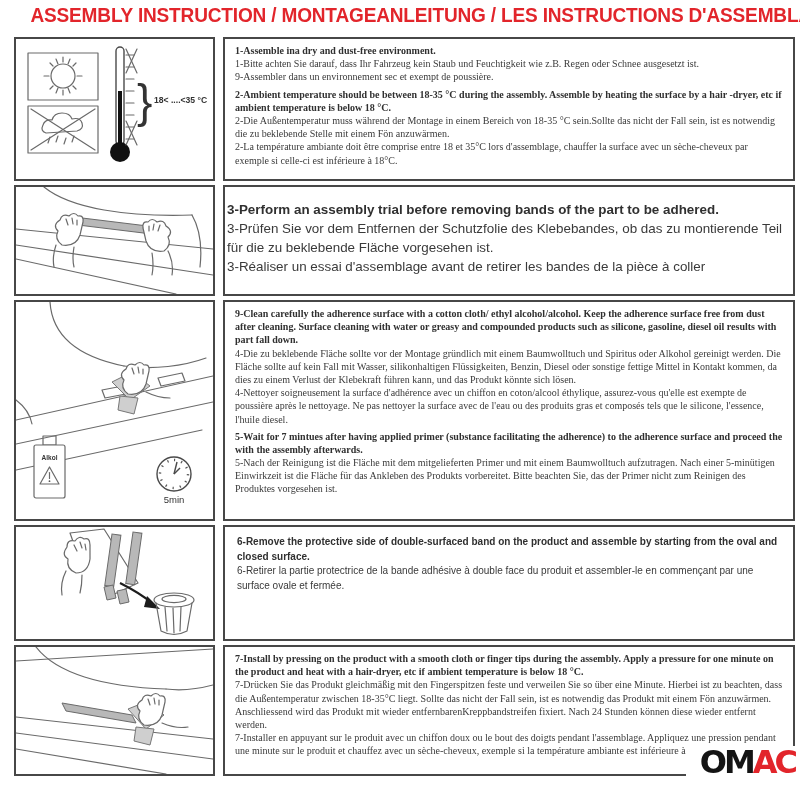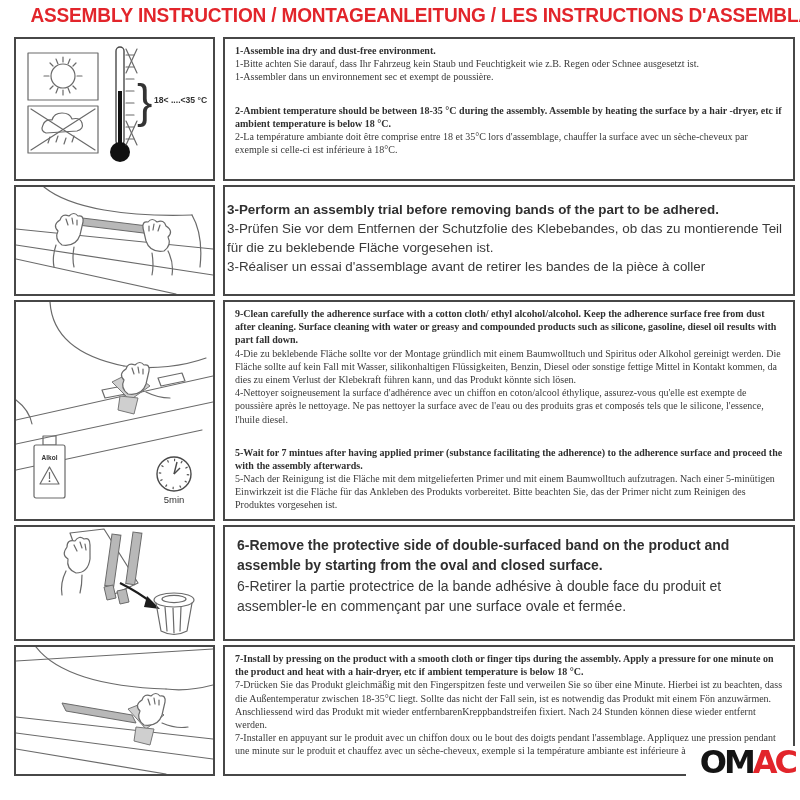--- a/index.html
+++ b/index.html
@@ -9,24 +9,24 @@
   .title span{display:inline-block;transform:scaleX(.93);transform-origin:center;
         font-size:20.5px;font-weight:bold;letter-spacing:-.2px;color:#e2252b;white-space:nowrap;}
   .table{position:absolute;left:14px;top:37px;width:781px;display:grid;
         grid-template-columns:201px 572px;column-gap:8px;row-gap:4px;
         grid-template-rows:144px 111px 221px 116px 131px;}
   .cell{border:2px solid #474747;background:#fff;box-sizing:border-box;overflow:hidden;}
   .illus svg{display:block;width:100%;height:100%;}
   .txt{color:#3a3a3a;}
   .txt p{margin:0;}
   .txt p.en{font-weight:bold;color:#303030;}
-  .txt p.gap{margin-top:20px;}
+  .txt p.gap{margin-top:4px;}
   .sm{font-size:10px;line-height:1.32;padding:5px 10px;font-family:Liberation Serif, serif;}
   .md{font-size:13.4px;line-height:1.42;padding:13px 2px;}
-  .md2{font-size:14px;line-height:1.45;padding:8px 12px;}
+  .md2{font-size:10px;line-height:1.45;padding:8px 12px;}
   .logo{position:absolute;top:746px;right:5px;background:#fff;padding:0 0 0 14px;
         font-family:"DejaVu Sans",sans-serif;font-size:32px;font-weight:bold;
         letter-spacing:-3px;line-height:1;color:#141414;z-index:5;}
   .logo .red{color:#e2252b;}
   
   .sk{stroke:#6a6a6a;fill:none;stroke-width:1.2;stroke-linecap:round;stroke-linejoin:round;}
   .skd{stroke:#4a4a4a;fill:none;stroke-width:1.4;}
   .fillw{fill:#fff;}
   .strip{fill:#b8b8b8;stroke:#6a6a6a;stroke-width:1;}
   .cloth{fill:#cfcfcf;stroke:#777;stroke-width:1;}
@@ -94,22 +94,23 @@
               <line x1="121" y1="82" x2="110" y2="106"></line>
           </g>
         </g>
         <text x="121" y="78" font-size="46" class="lbl" font-weight="300">}</text>
         <text x="138" y="64" font-size="8.6" font-weight="bold" class="lbl">18&lt; ....&lt;35 °C</text>
       </svg>
     </div>
     <div class="cell txt sm">
       <p class="en">1-Assemble ina dry and dust-free environment.</p>
       <p>1-Bitte achten Sie darauf, dass Ihr Fahrzeug kein Staub und Feuchtigkeit wie z.B. Regen oder Schnee ausgesetzt ist.</p>
-      <p>1-Assembler dans un environnement sec et exempt de poussière.</p>
+      <p>9-Assembler dans un environnement sec et exempt de poussière.</p>
       <p class="en gap">2-Ambient temperature should be between 18-35 °C  during the assembly. Assemble by heating the surface by a hair -dryer, etc if ambient temperature is below 18 °C.</p>
+      <p>2-Die Außentemperatur muss während der Montage in einem Bereich von 18-35 °C  sein.Sollte das nicht der Fall sein, ist es notwendig die zu beklebende Stelle mit einem Fön anzuwärmen.</p>
       <p>2-La température ambiante doit être comprise entre 18 et 35°C lors d'assemblage, chauffer la surface avec un sèche-cheveux par exemple si celle-ci est inférieure à 18°C.</p>
     </div>
 
     <div class="cell illus">
       <svg viewBox="0 0 197 107">
         <path d="M28,0 C55,22 112,30 176,28" class="sk"></path>
         <path d="M176,28 C184,42 186,62 184,80" class="sk"></path>
         <path d="M0,42 L197,62" class="sk"></path>
         <path d="M0,58 L197,88" class="sk"></path>
         <path d="M0,72 L160,107" class="sk"></path>

